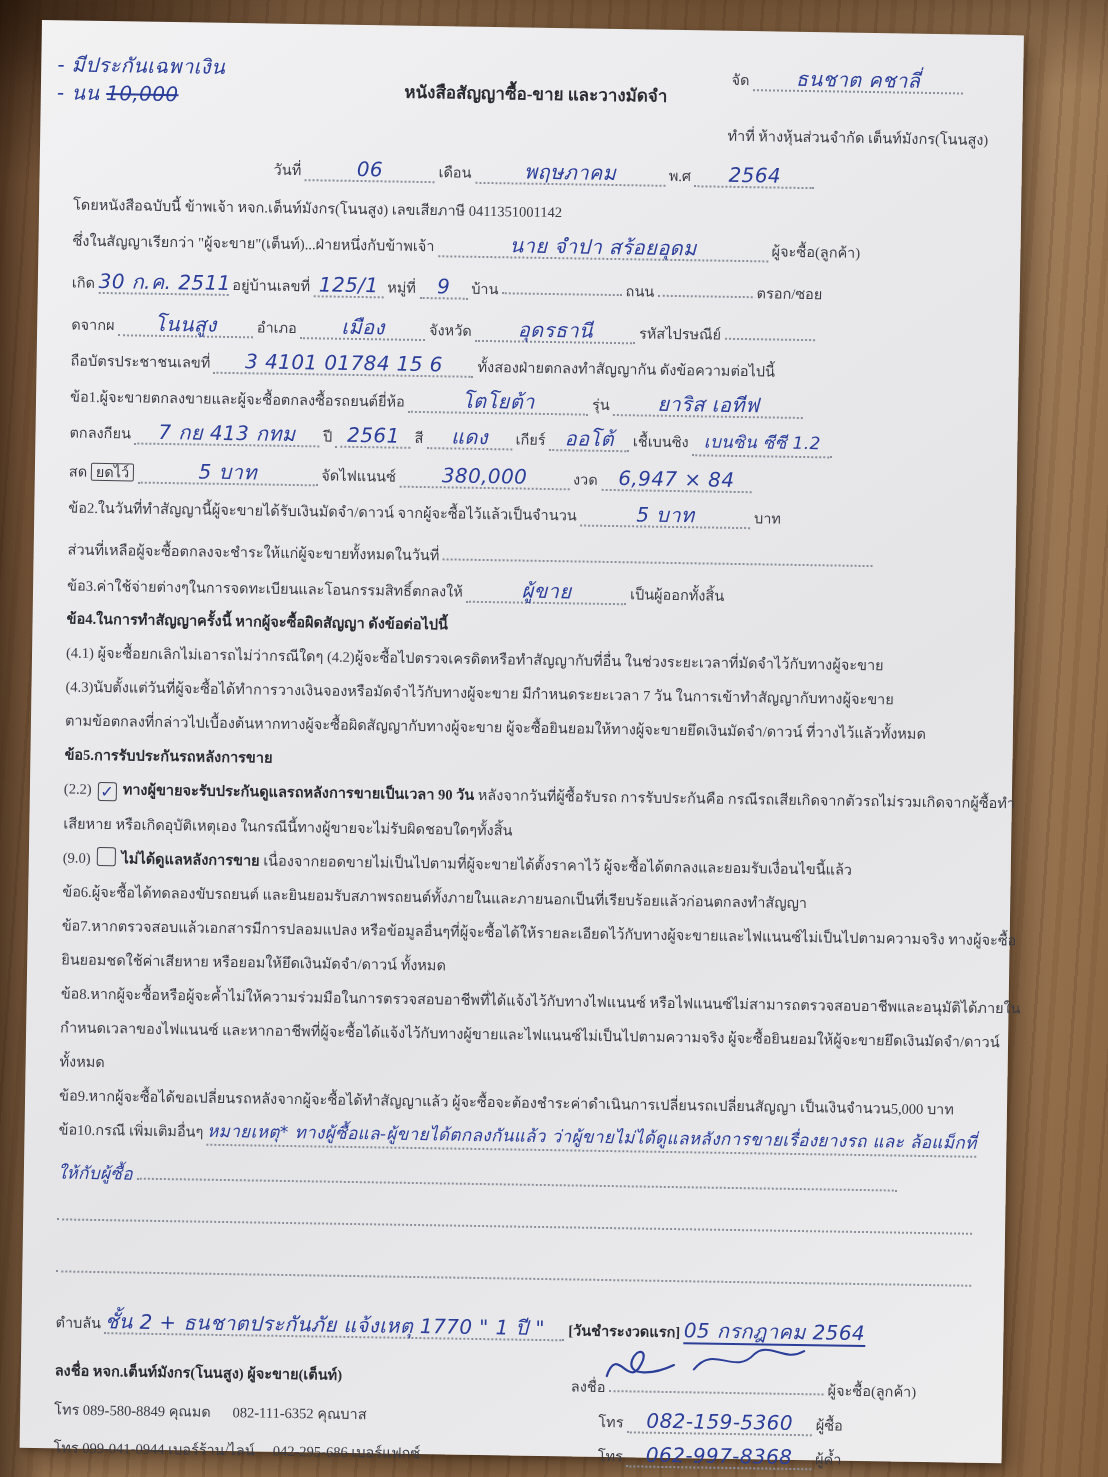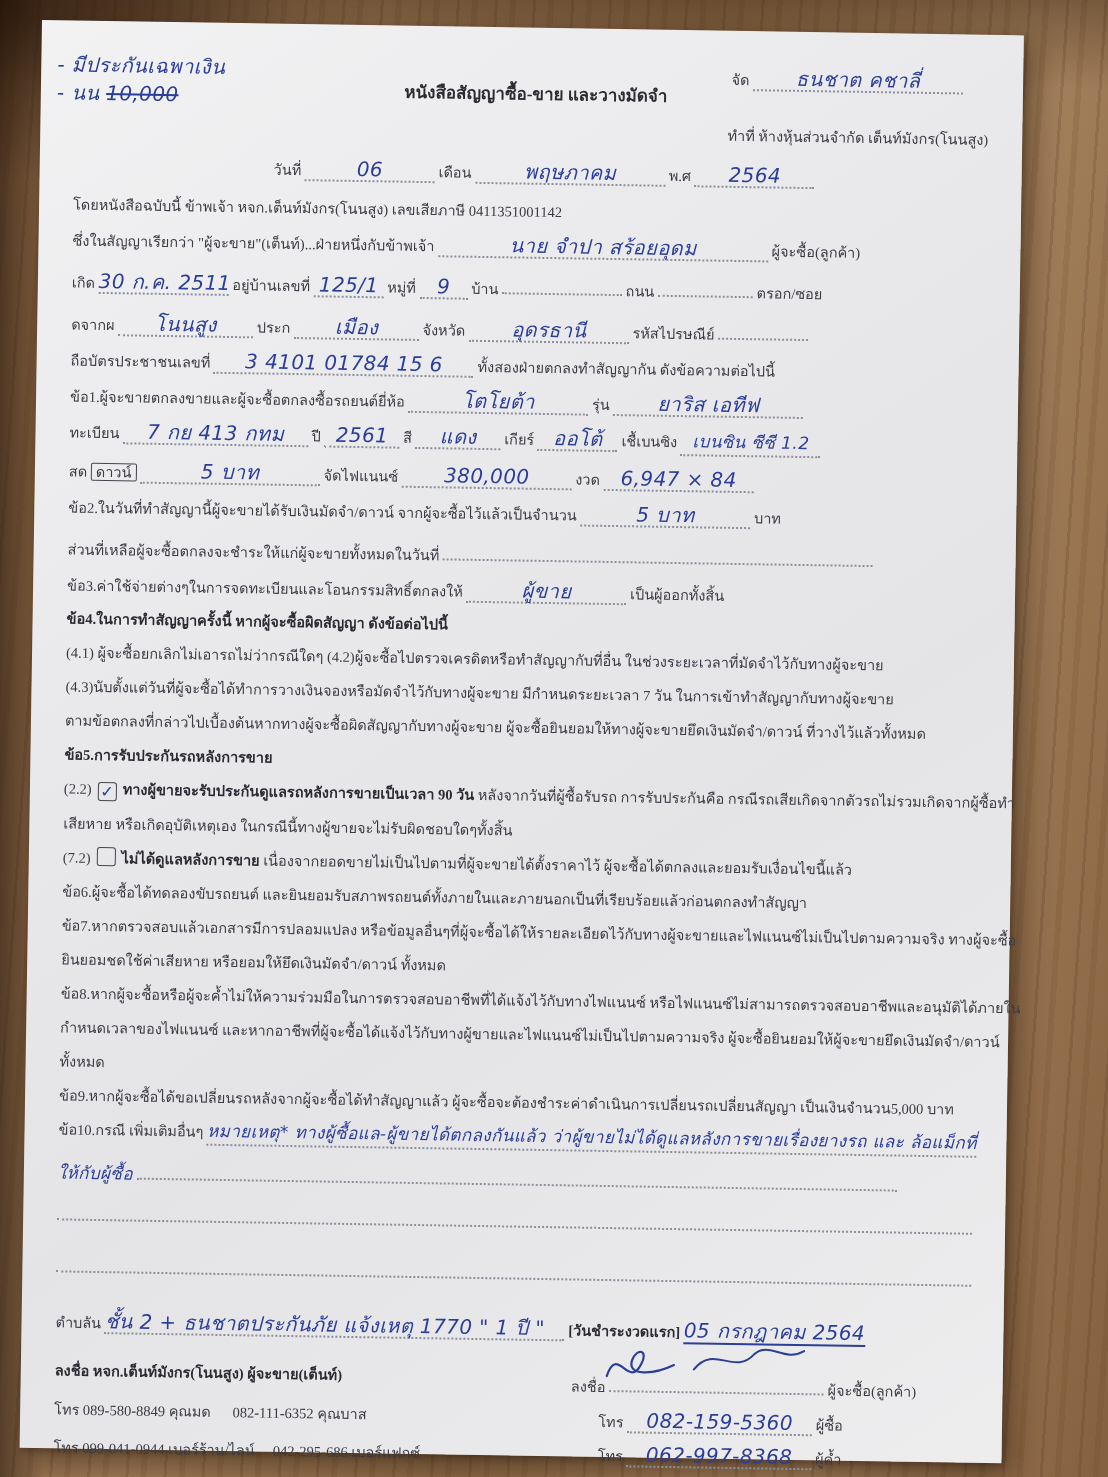--- a/index.html
+++ b/index.html
@@ -103,21 +103,21 @@
     <span>บ้าน</span>
     <span class="fill" style="width:120px"></span>
     <span>ถนน</span>
     <span class="fill" style="width:95px"></span>
     <span>ตรอก/ซอย</span>
   </div>
 
   <div class="ln">
     <span>ดจากผ</span>
     <span class="hw fill" style="width:135px">โนนสูง</span>
-    <span>ประก</span>
+    <span>อำเภอ</span>
     <span class="hw fill" style="width:125px">เมือง</span>
     <span>จังหวัด</span>
     <span class="hw fill" style="width:160px">อุดรธานี</span>
     <span>รหัสไปรษณีย์</span>
     <span class="fill" style="width:90px"></span>
   </div>
 
   <div class="ln">
     <span>ถือบัตรประชาชนเลขที่</span>
     <span class="hw fill" style="width:260px">3 4101 01784 15 6</span>
@@ -125,35 +125,35 @@
   </div>
 
   <div class="ln">
     <span>ข้อ1.ผู้จะขายตกลงขายและผู้จะซื้อตกลงซื้อรถยนต์ยี่ห้อ</span>
     <span class="hw fill" style="width:180px">โตโยต้า</span>
     <span>รุ่น</span>
     <span class="hw fill" style="width:190px">ยาริส เอทีฟ</span>
   </div>
 
   <div class="ln">
-    <span>ทะเบียน</span>
+    <span>ตกลงกียน</span>
     <span class="hw fill" style="width:185px">7 กย 413 กทม</span>
     <span>ปี</span>
     <span class="hw fill" style="width:75px">2561</span>
     <span>สี</span>
     <span class="hw fill" style="width:85px">แดง</span>
     <span>เกียร์</span>
     <span class="hw fill" style="width:80px">ออโต้</span>
     <span>เชื้เบนซิง</span>
     <span class="hw fill sm" style="width:140px">เบนซิน ซีซี 1.2</span>
   </div>
 
   <div class="ln">
     <span>สด</span>
-    <span class="boxed">ดาวน์</span>
+    <span class="boxed">ยดไว์</span>
     <span class="hw fill" style="width:180px">5 บาท</span>
     <span>จัดไฟแนนซ์</span>
     <span class="hw fill" style="width:170px">380,000</span>
     <span>งวด</span>
     <span class="hw fill" style="width:150px">6,947 × 84</span>
   </div>
 
   <div class="ln">
     <span>ข้อ2.ในวันที่ทำสัญญานี้ผู้จะขายได้รับเงินมัดจำ/ดาวน์ จากผู้จะซื้อไว้แล้วเป็นจำนวน</span>
     <span class="hw fill" style="width:170px">5 บาท</span>
@@ -178,21 +178,21 @@
 
   <div class="ln b">ข้อ5.การรับประกันรถหลังการขาย</div>
 
   <div class="ln">
     <span>(2.2)</span><span class="cb"><span class="tick hw">✓</span></span><span class="b">ทางผู้ขายจะรับประกันดูแลรถหลังการขายเป็นเวลา 90 วัน</span>
     <span>หลังจากวันที่ผู้ซื้อรับรถ การรับประกันคือ กรณีรถเสียเกิดจากตัวรถไม่รวมเกิดจากผู้ซื้อทำ</span>
   </div>
   <div class="ln">เสียหาย หรือเกิดอุบัติเหตุเอง ในกรณีนี้ทางผู้ขายจะไม่รับผิดชอบใดๆทั้งสิ้น</div>
 
   <div class="ln">
-    <span>(7.2)</span><span class="cb"></span><span class="b">ไม่ได้ดูแลหลังการขาย</span>
+    <span>(9.0)</span><span class="cb"></span><span class="b">ไม่ได้ดูแลหลังการขาย</span>
     <span>เนื่องจากยอดขายไม่เป็นไปตามที่ผู้จะขายได้ตั้งราคาไว้ ผู้จะซื้อได้ตกลงและยอมรับเงื่อนไขนี้แล้ว</span>
   </div>
 
   <div class="ln">ข้อ6.ผู้จะซื้อได้ทดลองขับรถยนต์ และยินยอมรับสภาพรถยนต์ทั้งภายในและภายนอกเป็นที่เรียบร้อยแล้วก่อนตกลงทำสัญญา</div>
   <div class="ln">ข้อ7.หากตรวจสอบแล้วเอกสารมีการปลอมแปลง หรือข้อมูลอื่นๆที่ผู้จะซื้อได้ให้รายละเอียดไว้กับทางผู้จะขายและไฟแนนซ์ไม่เป็นไปตามความจริง ทางผู้จะซื้อ</div>
   <div class="ln">ยินยอมชดใช้ค่าเสียหาย หรือยอมให้ยึดเงินมัดจำ/ดาวน์ ทั้งหมด</div>
   <div class="ln">ข้อ8.หากผู้จะซื้อหรือผู้จะค้ำไม่ให้ความร่วมมือในการตรวจสอบอาชีพที่ได้แจ้งไว้กับทางไฟแนนซ์ หรือไฟแนนซ์ไม่สามารถตรวจสอบอาชีพและอนุมัติได้ภายใน</div>
   <div class="ln">กำหนดเวลาของไฟแนนซ์ และหากอาชีพที่ผู้จะซื้อได้แจ้งไว้กับทางผู้ขายและไฟแนนซ์ไม่เป็นไปตามความจริง ผู้จะซื้อยินยอมให้ผู้จะขายยึดเงินมัดจำ/ดาวน์</div>
   <div class="ln">ทั้งหมด</div>
   <div class="ln">ข้อ9.หากผู้จะซื้อได้ขอเปลี่ยนรถหลังจากผู้จะซื้อได้ทำสัญญาแล้ว ผู้จะซื้อจะต้องชำระค่าดำเนินการเปลี่ยนรถเปลี่ยนสัญญา เป็นเงินจำนวน5,000 บาท</div>

